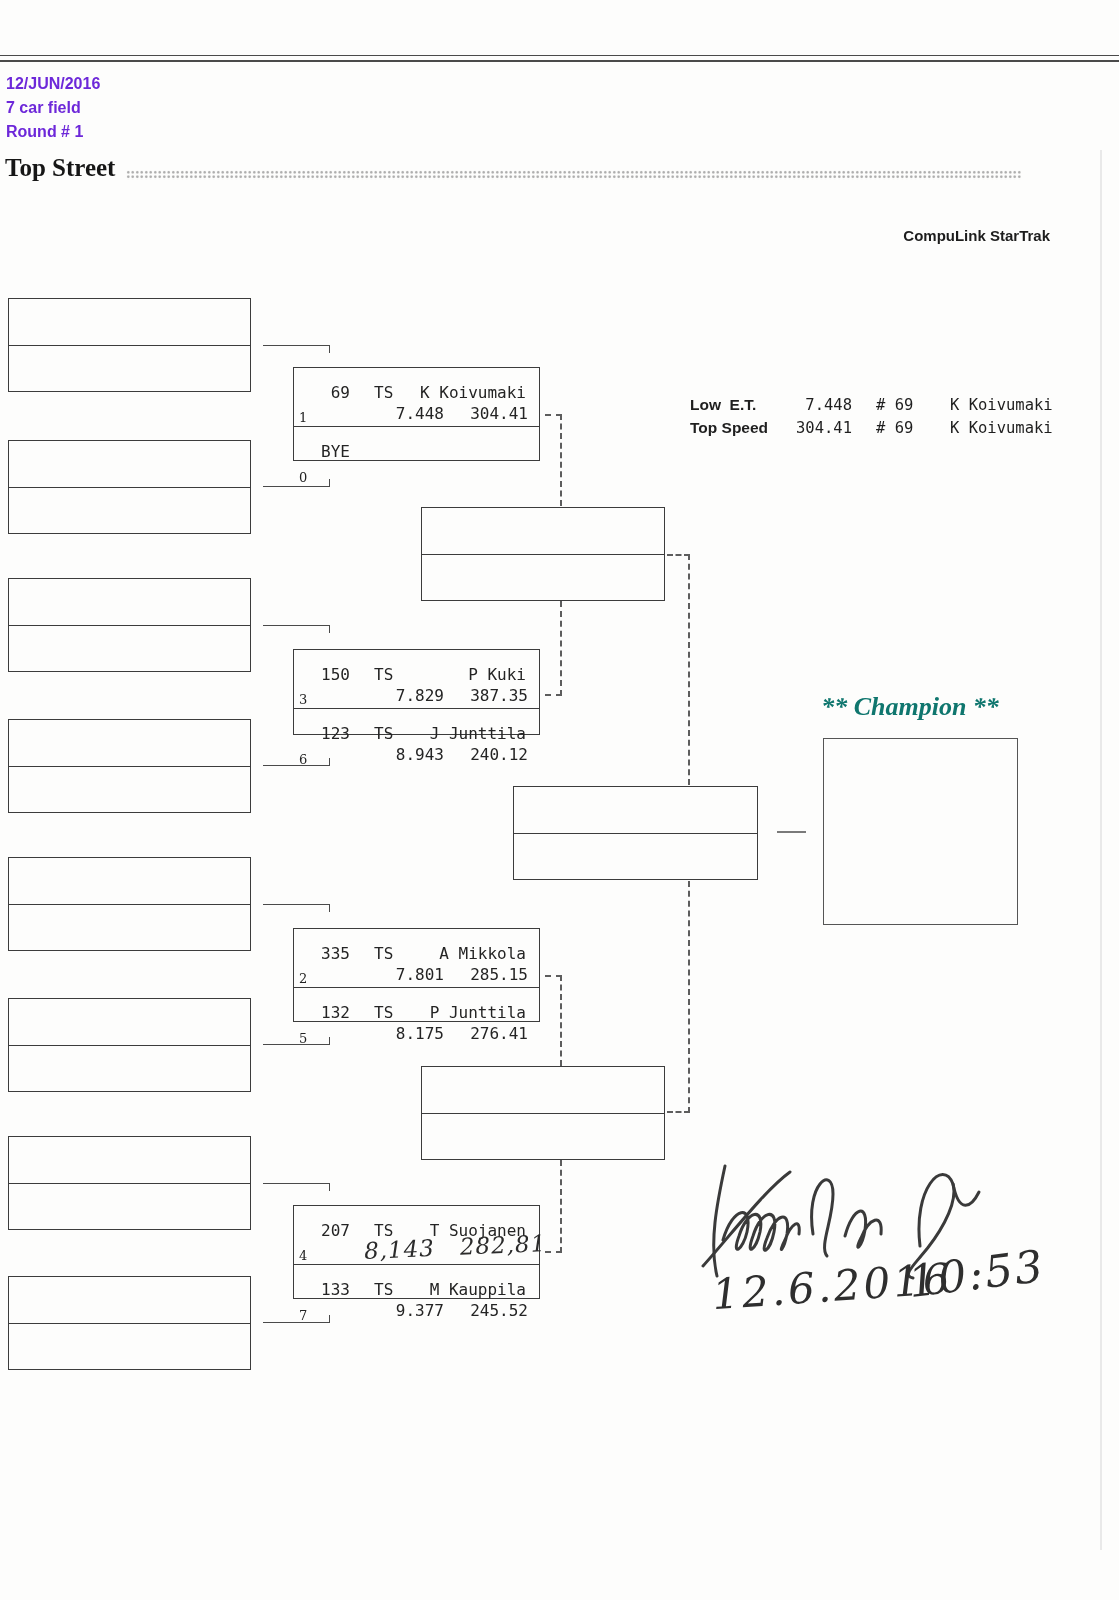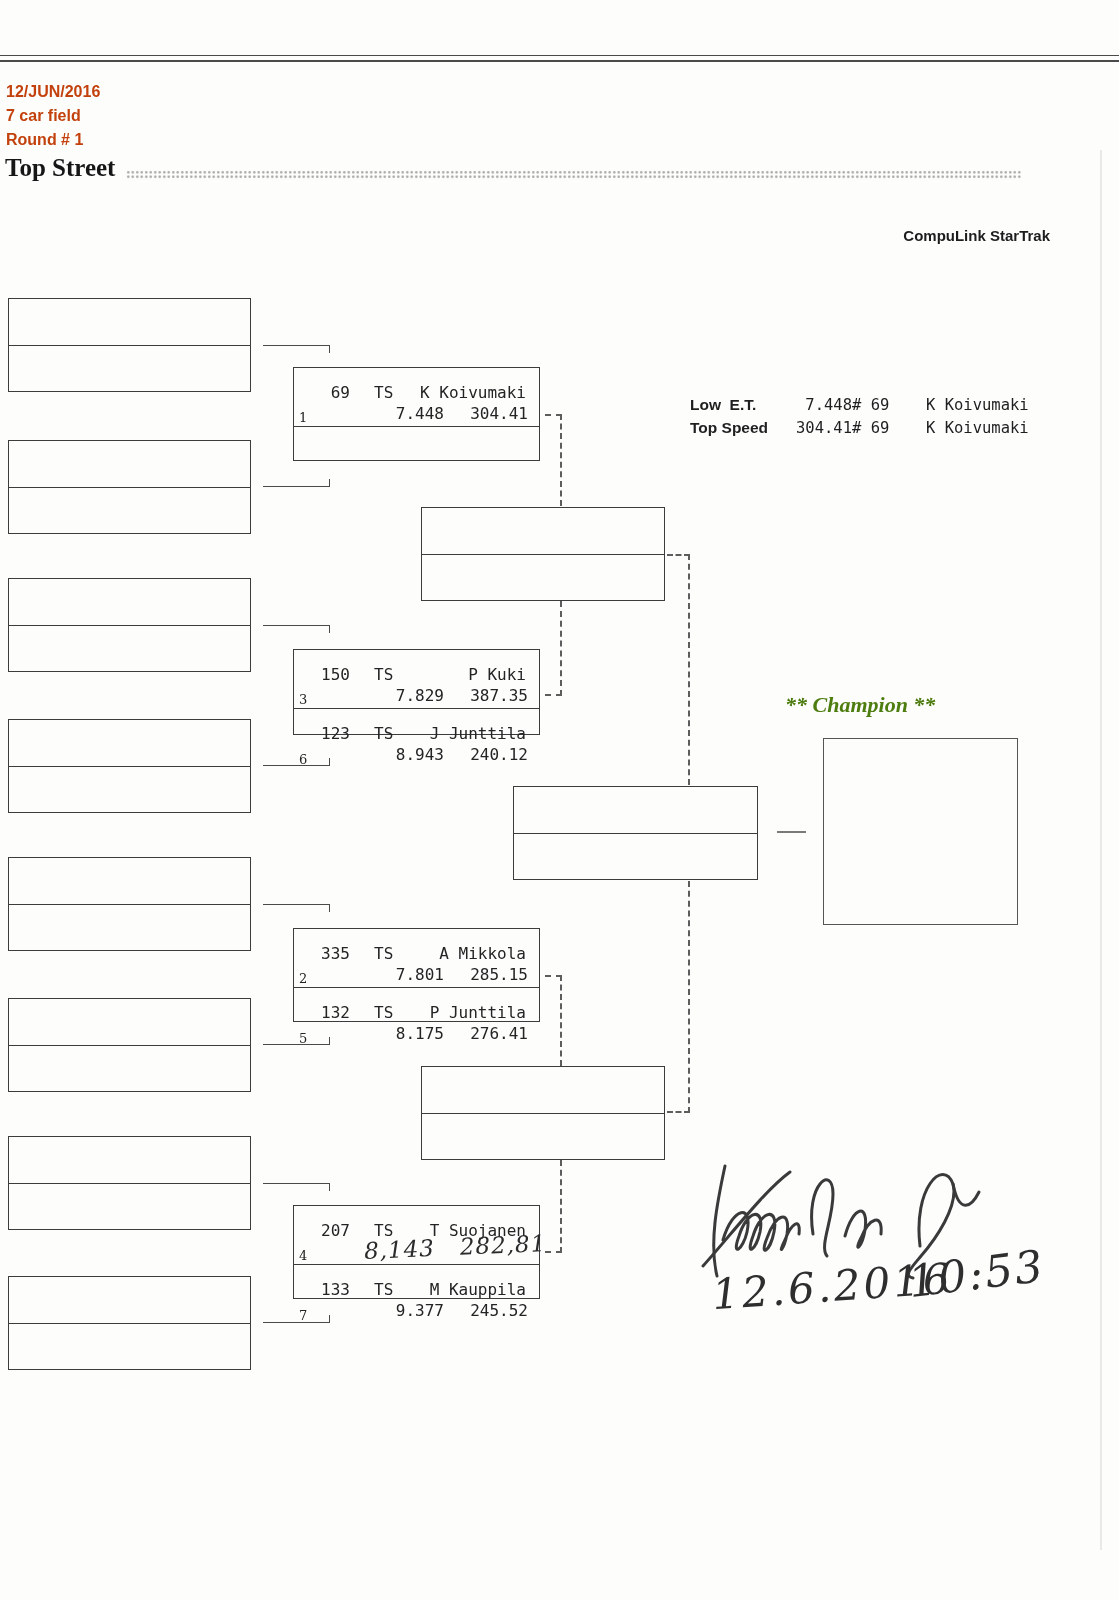--- a/index.html
+++ b/index.html
@@ -4,21 +4,21 @@
 <style>
   html,body{margin:0;padding:0;background:#ffffff;}
   .page{
     position:relative; width:1119px; height:1600px; background:#fdfdfc;
     font-family:"Liberation Sans", sans-serif; color:#222; overflow:hidden;
   }
   .abs{position:absolute;}
   
   .toprule{left:0; right:0; top:55px; height:4px; border-top:1.5px solid #4a4a4a; border-bottom:2px solid #4a4a4a;}
   
-  .hdr-left{left:6px; top:72px; font-size:16px; font-weight:600; line-height:24px; color:#c2410c;margin-top:8px;}
+  .hdr-left{left:6px; top:72px; font-size:16px; font-weight:600; line-height:24px; color:#6d28d9;}
   .event-title{left:400px; top:84px; width:370px; text-align:center;
     font-family:"Liberation Serif", serif; font-weight:bold; font-size:24px; color:#141414;}
   .class-title{left:5px; top:154px; font-family:Liberation Serif, serif; font-weight:bold; font-size:25px; color:#161616;text-align:center;}
   .dotband{left:126px; top:170px; width:896px; height:10px;
     background-image:radial-gradient(circle, #8f8f8f 1.1px, rgba(0,0,0,0) 1.4px);
     background-size:4.5px 4.5px; opacity:.75;}
   .brand{left:880px; top:186px; width:170px; text-align:right; font-size:15px; font-weight:600; color:#1d1d1d;margin-top:41px;}
   
   .bx{border:1.5px solid #3c3c3c; box-sizing:border-box; background:transparent;}
   .cell{position:relative; height:47px; box-sizing:border-box;}
@@ -34,24 +34,24 @@
   
   .feed-dn{width:67px; height:8px; border-top:1.5px solid #4a4a4a; border-right:1.5px solid #4a4a4a; box-sizing:border-box;}
   .feed-up{width:67px; height:8px; border-bottom:1.5px solid #4a4a4a; border-right:1.5px solid #4a4a4a; box-sizing:border-box;}
   .dash-dn{border-top:2px dashed #5d5d5d; border-right:2px dashed #5d5d5d; box-sizing:border-box;}
   .dash-up{border-bottom:2px dashed #5d5d5d; border-right:2px dashed #5d5d5d; box-sizing:border-box;}
   .champ-dash{border-top:2.5px solid #7a7a7a;}
   
   .stat{left:690px; width:380px; display:flex; font-size:15.5px; color:#1f1f1f;}
   .stat .sl{width:100px; font-weight:600; white-space:pre;}
   .stat .sv{width:62px; text-align:right; font-family:"DejaVu Sans Mono", monospace;}
-  .stat .sc{width:40px; font-family:"DejaVu Sans Mono", monospace; white-space:pre;}
+  .stat .sc{margin-left:24px; width:40px; font-family:"DejaVu Sans Mono", monospace; white-space:pre;}
   .stat .sd{margin-left:34px; font-family:"DejaVu Sans Mono", monospace;}
-  .champ-label{left:785px; top:692px; width:250px; text-align:left;
-    font-family:"Liberation Serif", serif; font-style:italic; font-weight:bold; font-size:22px; color:#4d7c0f;}
+  .champ-label{left:785px; top:692px; width:250px; text-align:center;
+    font-family:"Liberation Serif", serif; font-style:italic; font-weight:bold; font-size:26px; color:#0f766e;}
   
   .hw{font-family:"DejaVu Serif", serif; font-style:italic; color:#2e2e2e;}
   .hw-vals{left:70px; top:16px; font-size:23px; letter-spacing:1px; transform:rotate(-2.5deg); white-space:pre; position:absolute; color:#2b2b2b;}
   .hw-date{left:712px; top:1262px; font-size:42px; letter-spacing:3px; transform:rotate(-4deg);}
   .hw-time{left:908px; top:1248px; font-size:44px; letter-spacing:2px; transform:rotate(-7deg);}
   .scan-edge{left:1100px; top:150px; width:2px; height:1400px; background:#dcdcdc; opacity:.6;}
 </style>
 </head>
 <body>
 
@@ -115,20 +115,32 @@
       <div class="l1">
           <span class="car">69</span>
           <span class="cls">TS</span>
           <span class="drv">K Koivumaki</span>
         </div>
       <div class="l2">
           <span class="et">7.448</span>
           <span class="spd">304.41</span>
         </div>
       <span class="seed">1</span>
+    </div>
+    <div class="cell">
+      <div class="l1">
+          <span class="car">BYE</span>
+          <span class="cls"></span>
+          <span class="drv"></span>
+        </div>
+      <div class="l2">
+          <span class="et"></span>
+          <span class="spd"></span>
+        </div>
+      <span class="seed">0</span>
     </div>
   </div>
 
   <div class="abs bx" style="left:293px;top:649px;width:247px;height:86px">
     <div class="cell top">
       <div class="l1">
           <span class="car">150</span>
           <span class="cls">TS</span>
           <span class="drv">P Kuki</span>
         </div>

